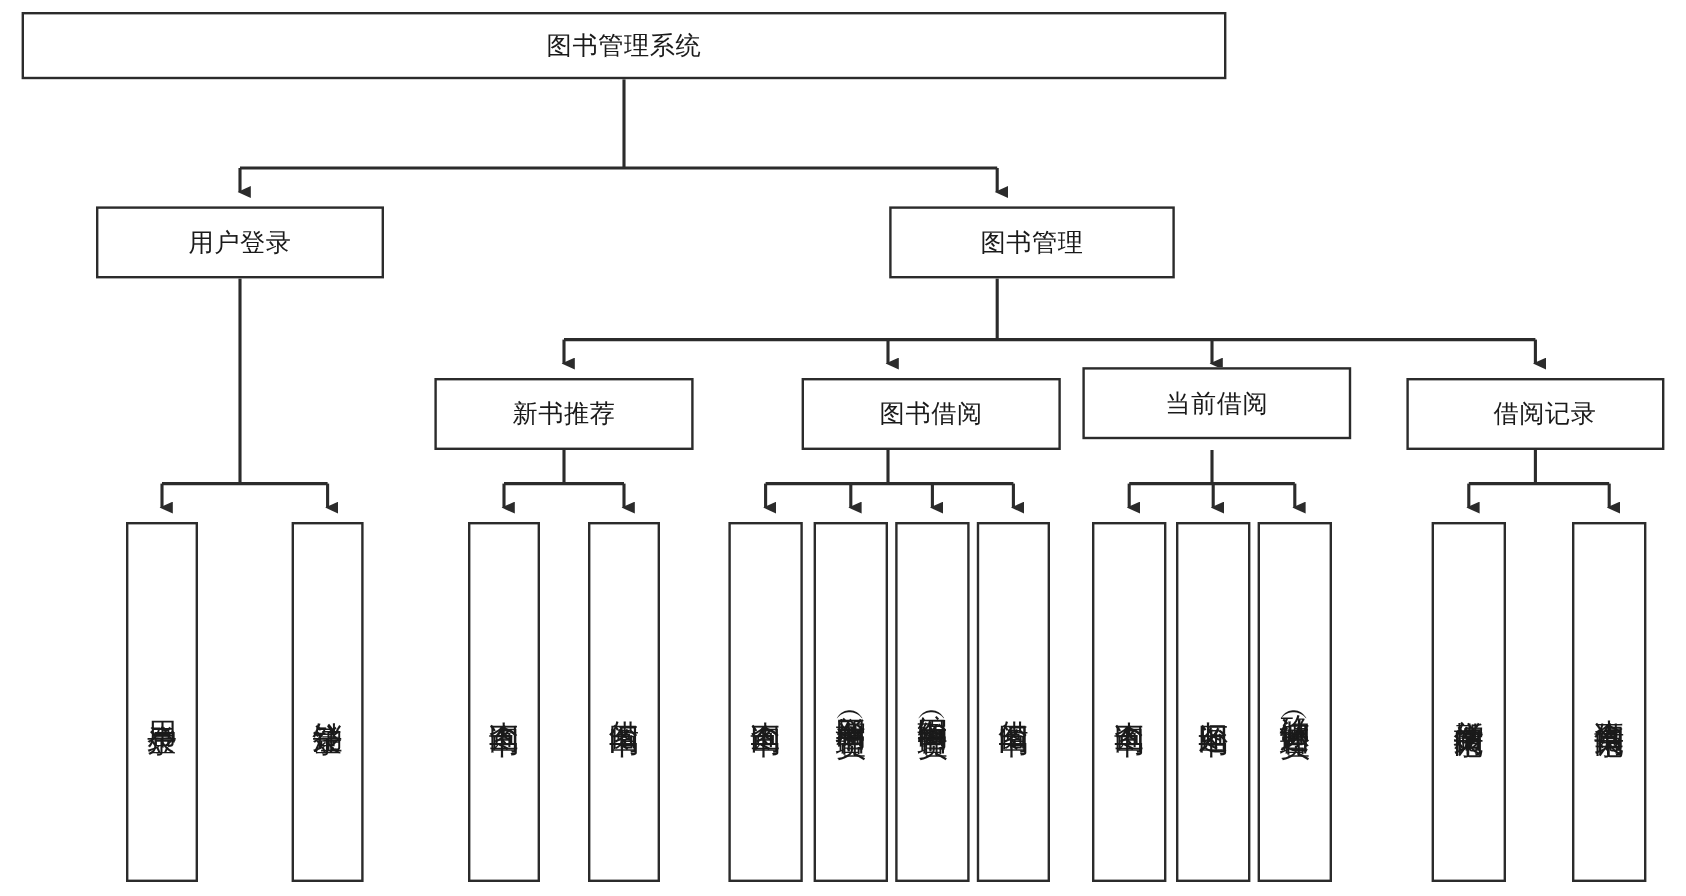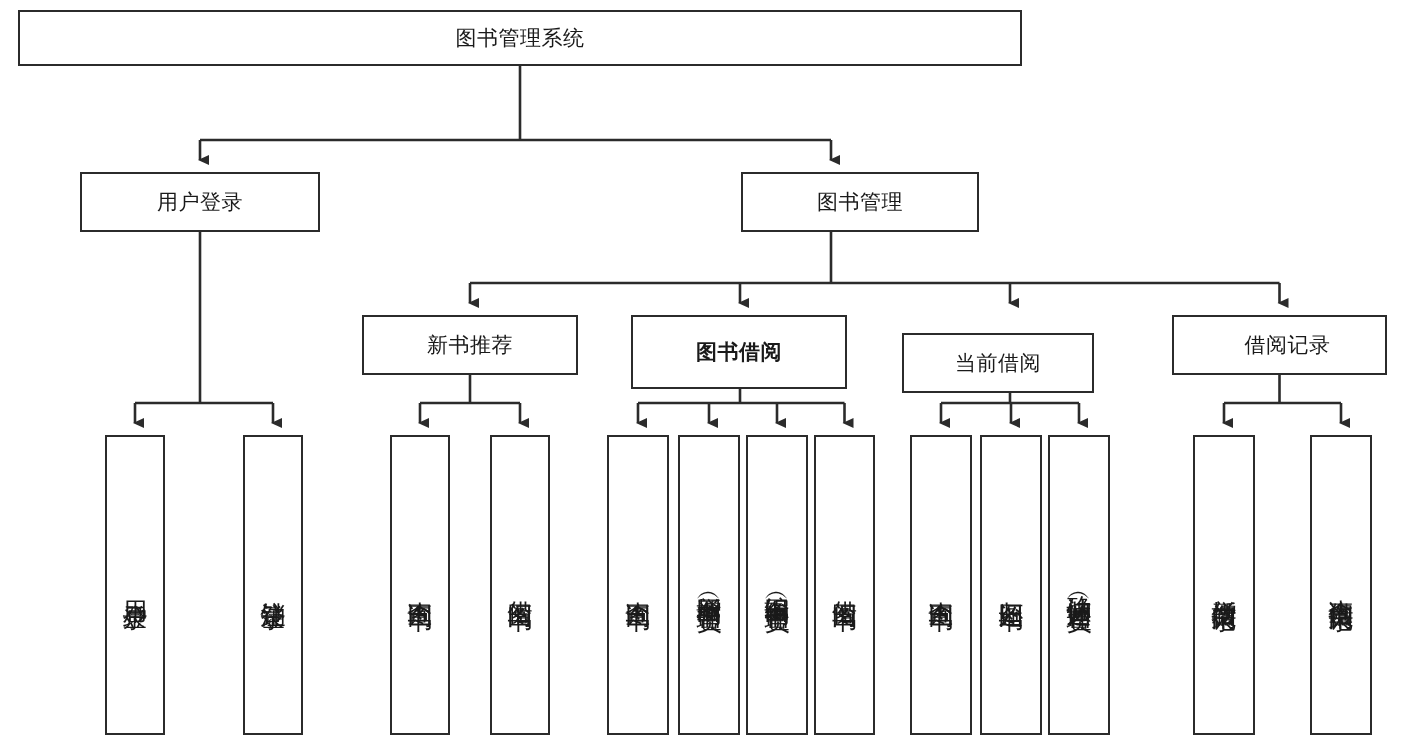--- a/index.html
+++ b/index.html
@@ -117,24 +117,24 @@
       </div>
       <div class="node horiz" style="left: 80px; top: 172px; width: 240px; height: 60px;">
         <span class="lbl">用户登录</span>
       </div>
       <div class="node horiz" style="left: 712px; top: 172px; width: 238px; height: 60px; margin-left: 29px;">
         <span class="lbl">图书管理</span>
       </div>
       <div class="node horiz" style="left: 362px; top: 315px; width: 216px; height: 60px; font-family: Liberation Serif, serif;">
         <span class="lbl">新书推荐</span>
       </div>
-      <div class="node horiz" style="left: 631px; top: 315px; width: 216px; height: 74px; font-weight: bold;">
+      <div class="node horiz" style="left: 668px; top: 315px; width: 216px; height: 60px;">
         <span class="lbl">图书借阅</span>
       </div>
-      <div class="node horiz" style="left: 902px; top: 333px; width: 192px; height: 60px;">
+      <div class="node horiz" style="left: 902px; top: 306px; width: 224px; height: 60px;">
         <span class="lbl">当前借阅</span>
       </div>
       <div class="node horiz" style="left: 1172px; top: 315px; width: 215px; height: 60px; padding-left: 16px;">
         <span class="lbl">借阅记录</span>
       </div>
       <div class="node vert" style="left: 105px; top: 435px; width: 60px; height: 300px;">
         <span class="lbl">用户登录</span>
       </div>
       <div class="node vert" style="left: 243px; top: 435px; width: 60px; height: 300px;">
         <span class="lbl">注销登录</span>

